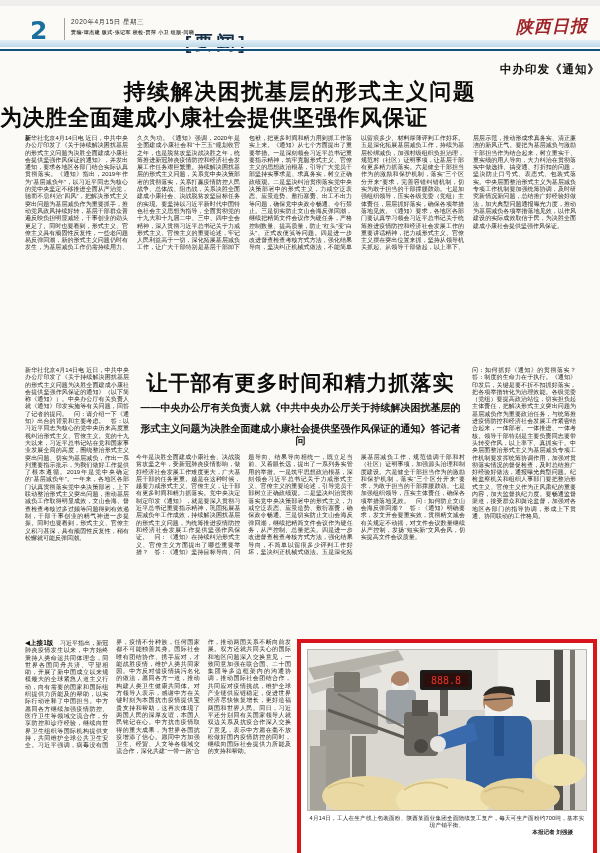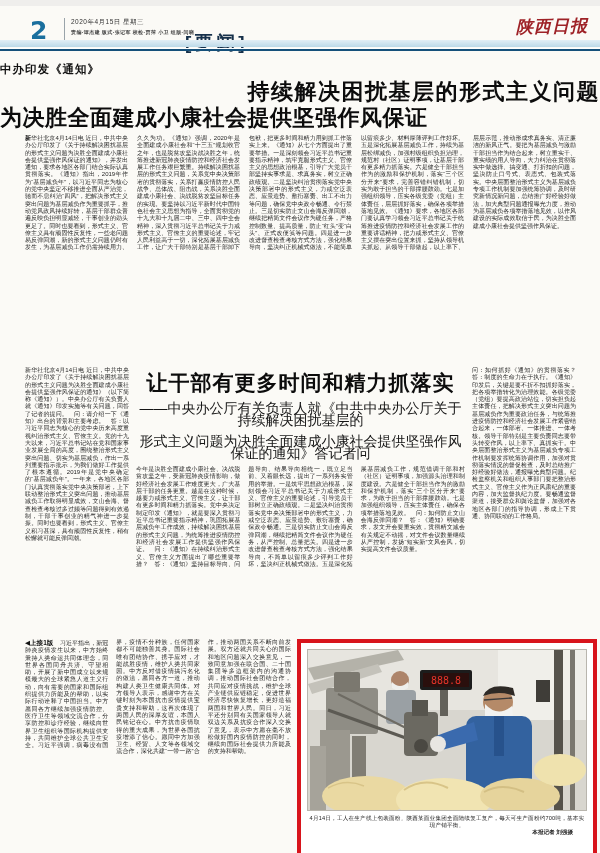--- a/index.html
+++ b/index.html
@@ -11,32 +11,32 @@
   .hdr-pagenum { position: absolute; left: 30px; top: 10px; font-size: 25px; font-weight: bold; color: #1a6f9e; font-family: "DejaVu Sans", sans-serif; letter-spacing: -1px; }
   .hdr-vline { position: absolute; left: 64px; top: 12px; width: 1px; height: 22px; background: #9aa4aa; }
   .hdr-date { position: absolute; left: 71px; top: 12px; font-size: 6.5px; color: #333; letter-spacing: .5px; white-space: nowrap; }
   .hdr-credits { position: absolute; left: 71px; top: 23px; font-size: 5px; color: #444; letter-spacing: .4px; white-space: nowrap; font-weight: bold; }
   .hdr-section { position: absolute; left: 185px; top: 24px; font-size: 19px; font-weight: bold; color: #16304a; letter-spacing: 3px; }
   .hdr-masthead { position: absolute; right: 12px; top: 9px; font-size: 17px; font-weight: bold; font-style: italic; color: #9e2227; font-family: "DejaVu Serif", "Liberation Serif", serif; letter-spacing: 1px; transform: rotate(-1deg); }
   .hdr-band { position: absolute; left: 0; top: 34px; width: 600px; height: 7px; background: linear-gradient(#e3eff6, #bcd9e8); }
   .hdr-rule { position: absolute; left: 0; top: 42px; width: 600px; height: 3px; background: #15507a; border-top: 1px solid #ffffff; }
 
   
-  .a1-kicker { position: absolute; left: 0; top: 56px; width: 600px; text-align: left; font-size: 11.5px; font-weight: bold; color: #111; letter-spacing: 1px; }
-  .a1-h1 { position: absolute; left: 0; top: 71px; width: 600px; text-align: right; font-size: 22px; font-weight: bold; color: #0c0c0c; letter-spacing: 1.5px; }
+  .a1-kicker { position: absolute; left: 0; top: 56px; width: 600px; text-align: right; font-size: 11.5px; font-weight: bold; color: #111; letter-spacing: 1px; }
+  .a1-h1 { position: absolute; left: 0; top: 71px; width: 600px; text-align: center; font-size: 22px; font-weight: bold; color: #0c0c0c; letter-spacing: 1.5px; }
   .a1-h2 { position: absolute; left: 0; top: 97px; width: 600px; text-align: left; font-size: 22px; font-weight: bold; color: #0c0c0c; letter-spacing: .5px; }
   .a1-body { position: absolute; left: 25px; top: 129px; width: 551px; height: 227px; column-count: 5; column-gap: 9px; font-size: 6px; line-height: 7.3px; text-align: justify; color: #262626; overflow: hidden; }
   .a1-body::first-letter { font-weight: bold; }
 
   
   .a2-zone { position: absolute; left: 25px; top: 361px; width: 551px; height: 261px; display: flex; gap: 7px; }
   .a2-col { width: 104px; flex: 0 0 104px; font-size: 6px; line-height: 7.3px; text-align: justify; color: #262626; overflow: hidden; }
   .a2-mid { flex: 1 1 auto; display: flex; flex-direction: column; }
   .a2-head { text-align: center; font-size: 21px; font-weight: bold; color: #0c0c0c; letter-spacing: 1px; padding-top: 2px; }
-  .a2-sub { text-align: center; font-size: 14px; font-weight: normal; color: #151515; line-height: 12px; margin-top: 5px; }
+  .a2-sub { text-align: center; font-size: 10px; font-weight: bold; color: #151515; line-height: 12px; margin-top: 5px; }
   .a2-midbody { margin-top: 7px; flex: 1 1 auto; column-count: 3; column-gap: 8px; font-size: 6px; line-height: 7.3px; text-align: justify; color: #262626; overflow: hidden; }
 
   
   .cont-body { position: absolute; left: 25px; top: 633px; width: 266px; height: 214px; column-count: 3; column-gap: 8px; font-size: 6px; line-height: 7.3px; text-align: justify; color: #262626; overflow: hidden; }
   .cont-marker { font-weight: bold; font-size: 6.5px; color: #111; }
 
   .photo-box { position: absolute; left: 297px; top: 633px; width: 300px; height: 219px; border: 4px solid #d8141c; background: #ffffff; padding: 6px 6px 3px 6px; }
   .photo-frame { width: 100%; height: 162px; border: 1px solid #b9b6ae; overflow: hidden; background: #fef9c3; }
   .photo-frame svg { display: block; width: 100%; height: 100%; }
   .photo-caption { margin-top: 4px; font-size: 5.6px; line-height: 7px; color: #222; text-align: center; letter-spacing: .2px; }

